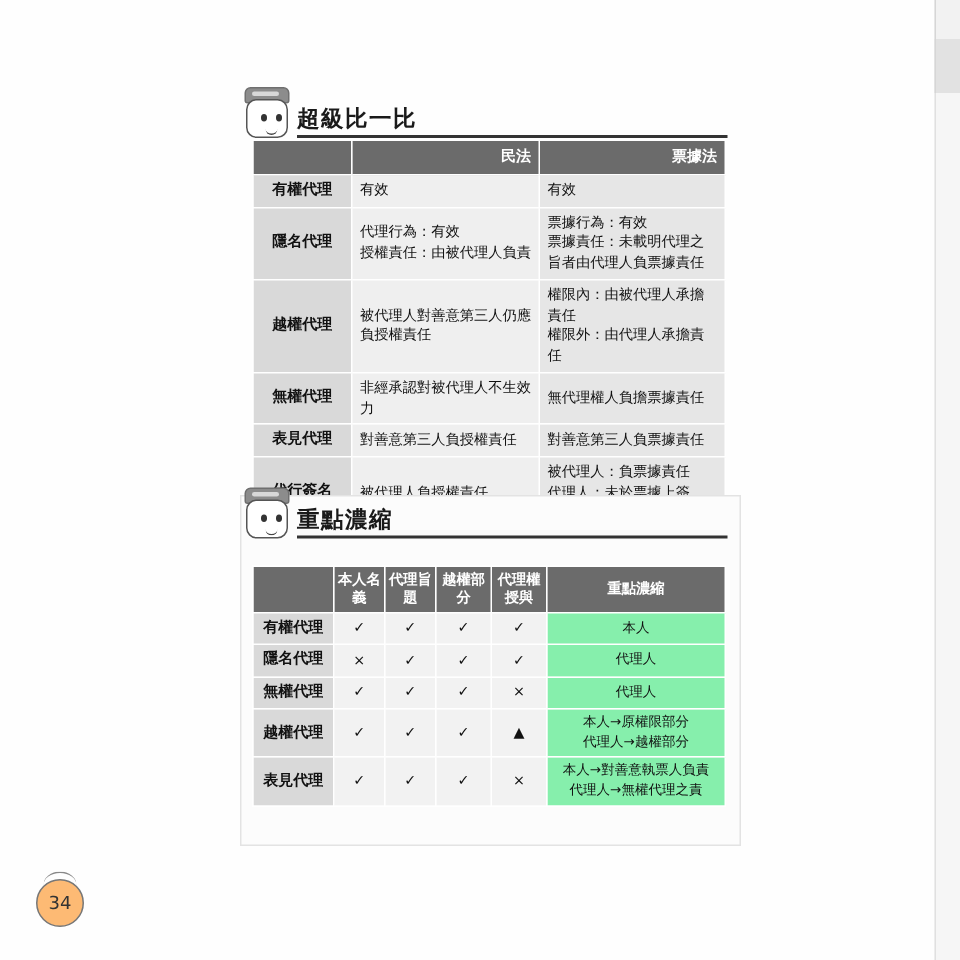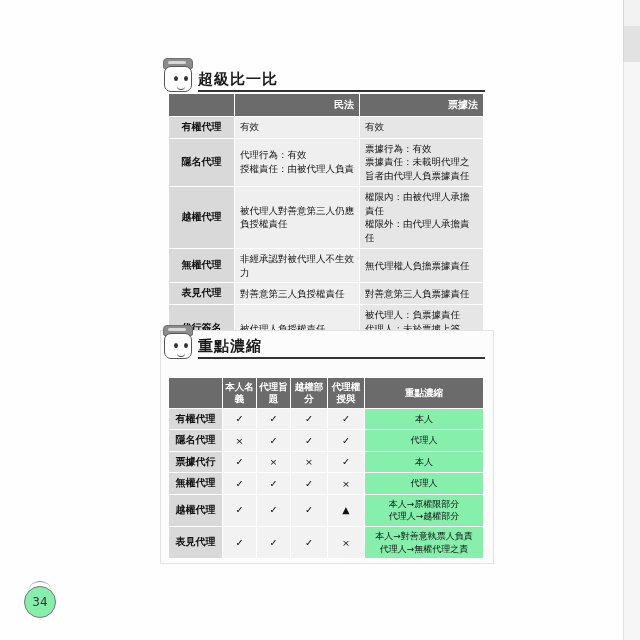--- a/index.html
+++ b/index.html
@@ -197,21 +197,21 @@
     bottom: 22px;
     width: 30px;
     height: 30px;
     border: 1.5px solid #777;
     border-radius: 50%;
     font-size: 12px;
     color: #333;
     display: flex;
     align-items: center;
     justify-content: center;
-    background: #86efac;
+    background: #fdba74;
   }
   .pagenum:before {
     content: "";
     position: absolute;
     left: 4px; top: -6px;
     width: 22px; height: 8px;
     border-top: 1.5px solid #888;
     border-radius: 50%/100% 100% 0 0;
   }
 </style>
@@ -331,28 +331,20 @@
     </tr>
     <tr>
       <td class="rowhead">隱名代理</td>
       <td class="mark">×</td>
       <td class="mark">✓</td>
       <td class="mark">✓</td>
       <td class="mark">✓</td>
       <td class="attrib">代理人</td>
     </tr>
     <tr>
-      <td class="rowhead">票據代行</td>
-      <td class="mark">✓</td>
-      <td class="mark">×</td>
-      <td class="mark">×</td>
-      <td class="mark">✓</td>
-      <td class="attrib">本人</td>
-    </tr>
-    <tr>
       <td class="rowhead">無權代理</td>
       <td class="mark">✓</td>
       <td class="mark">✓</td>
       <td class="mark">✓</td>
       <td class="mark">×</td>
       <td class="attrib">代理人</td>
     </tr>
     <tr>
       <td class="rowhead">越權代理</td>
       <td class="mark">✓</td>

